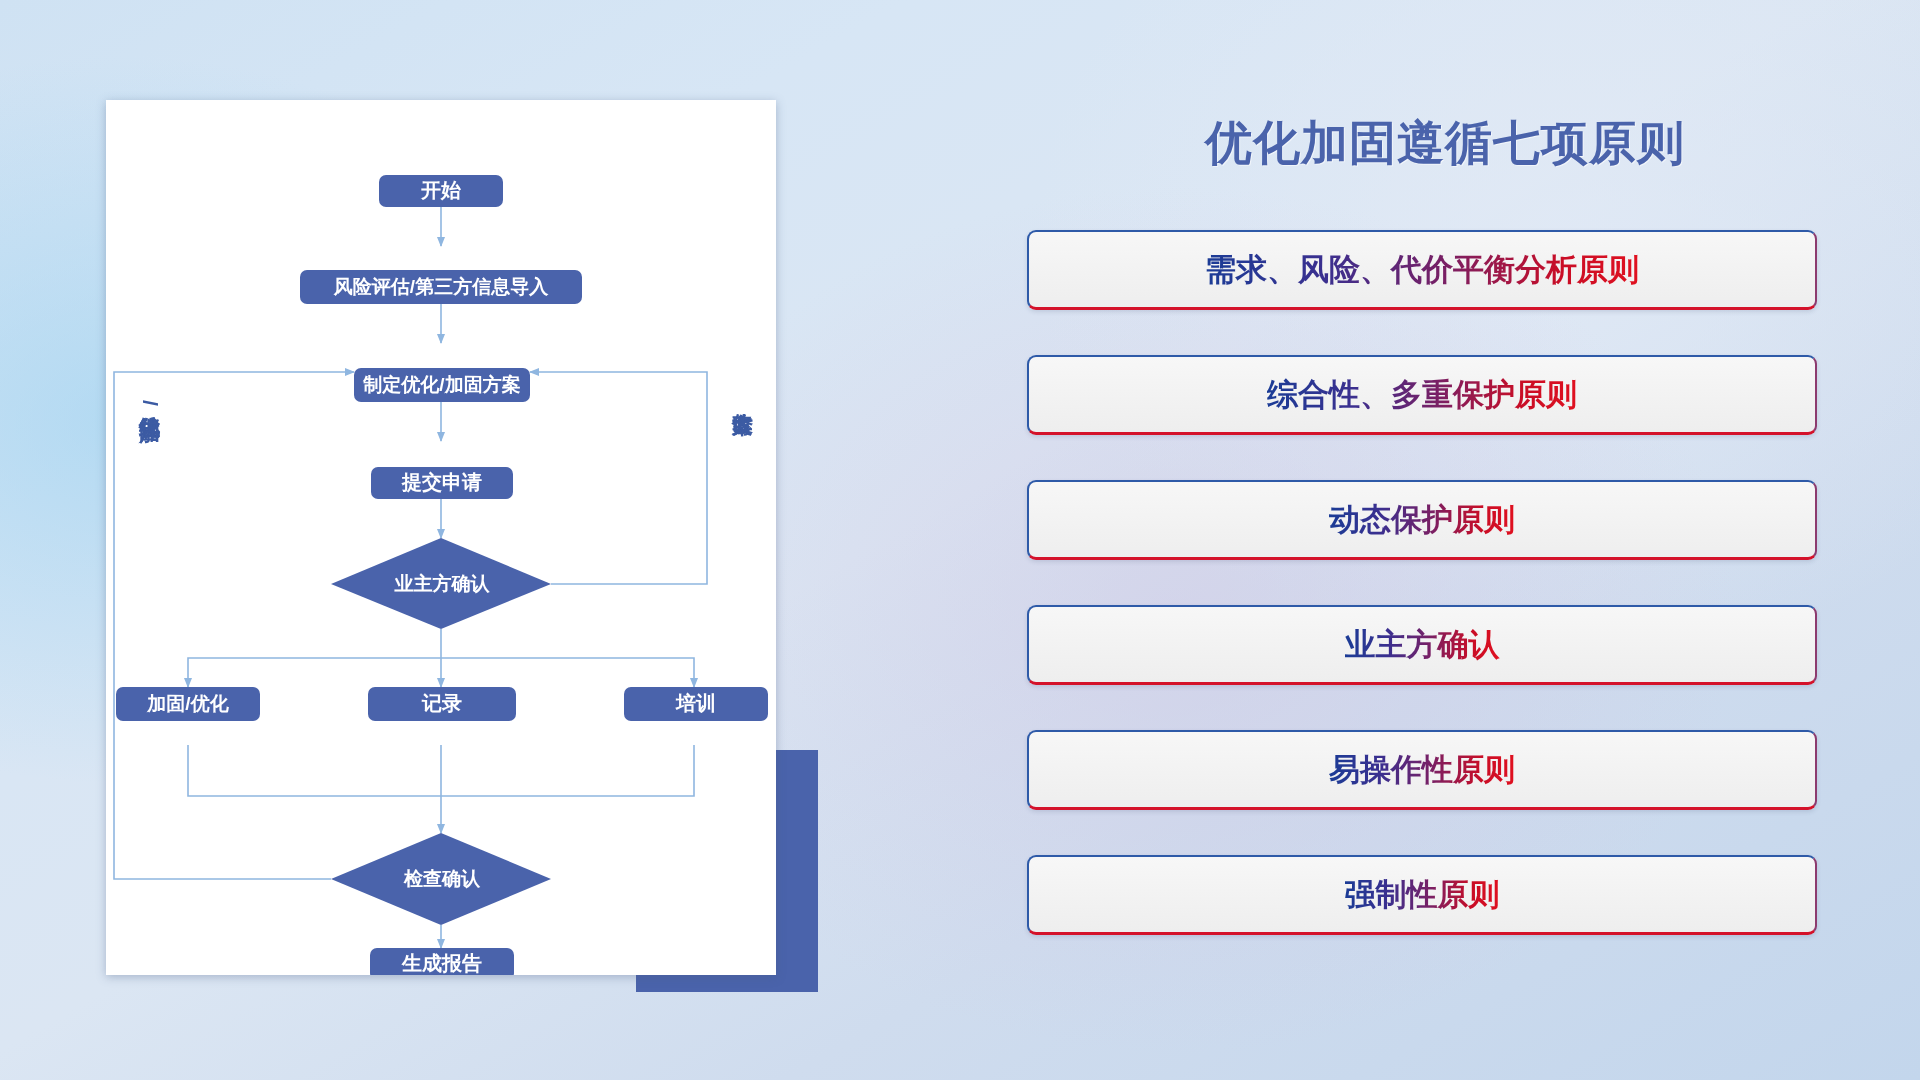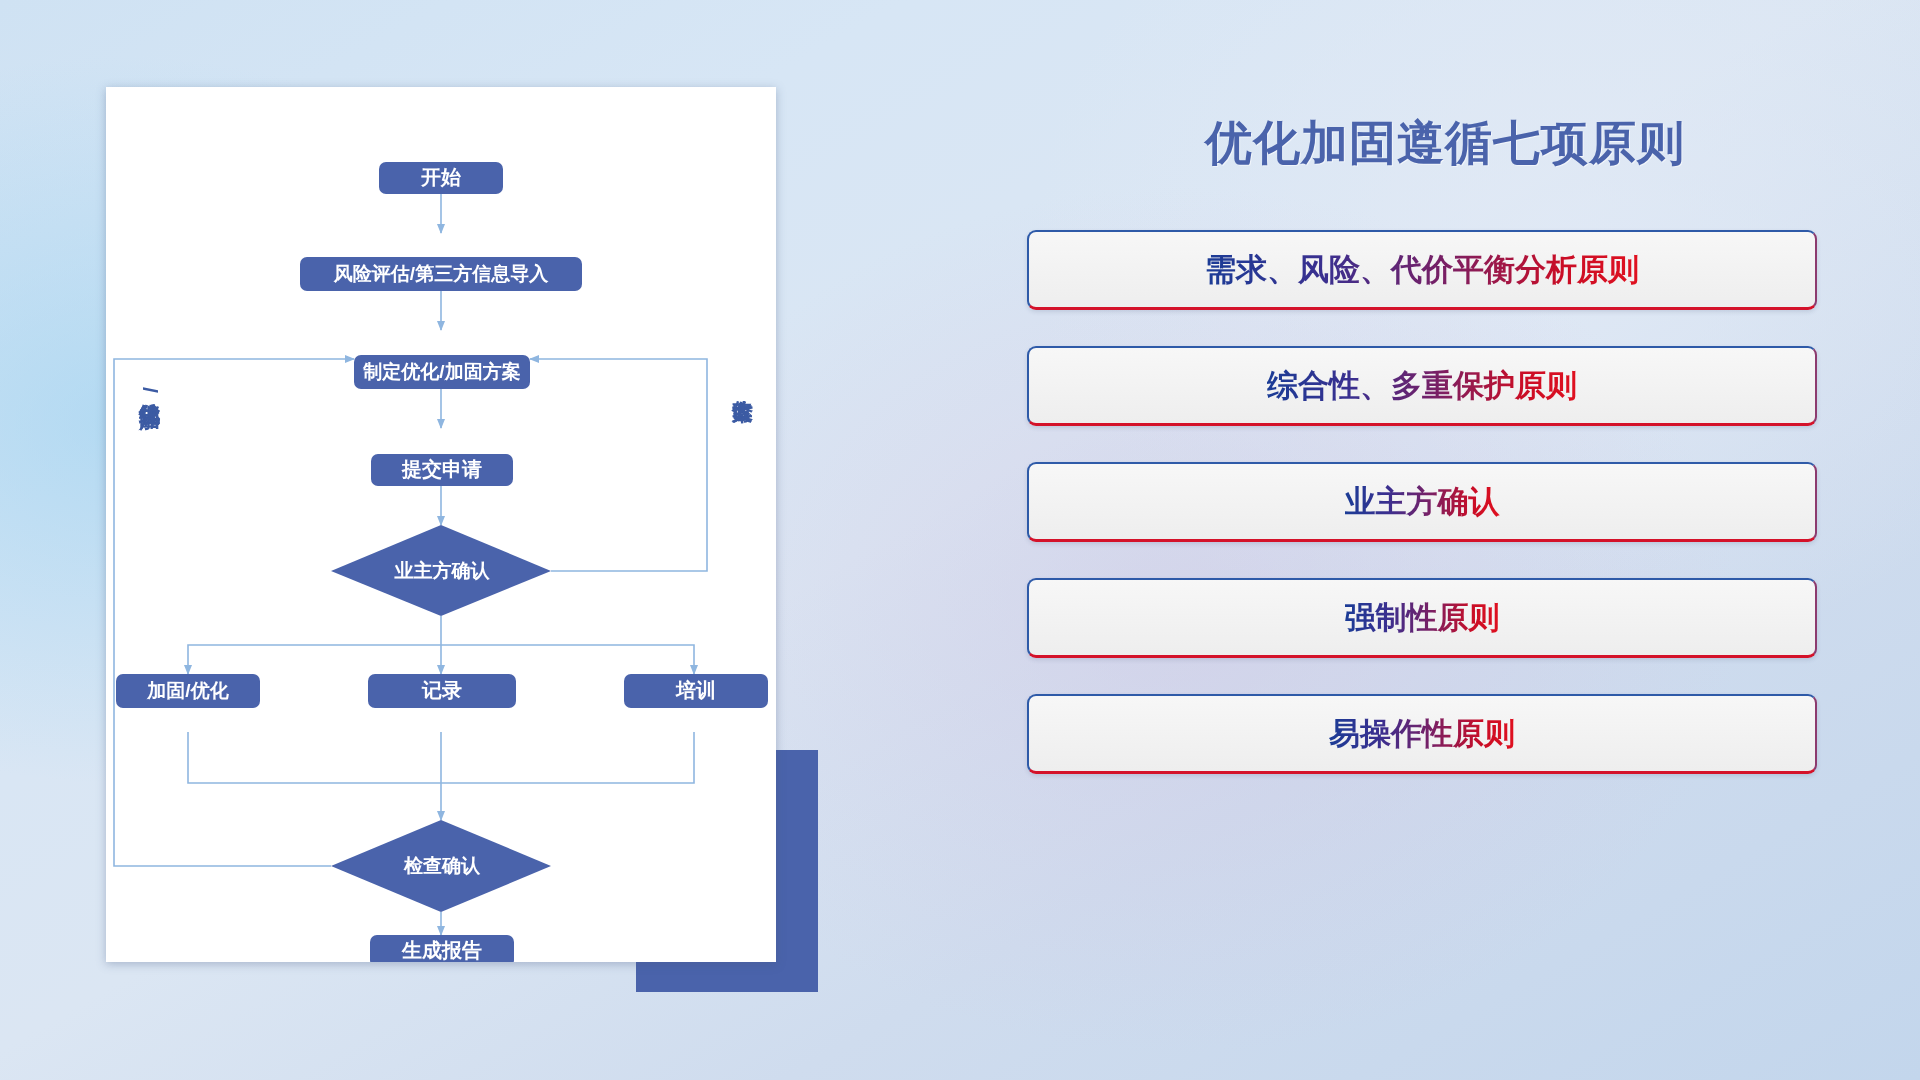--- a/index.html
+++ b/index.html
@@ -21,21 +21,21 @@
 
   
   #accent-block {
     position: absolute;
     left: 636px; top: 750px;
     width: 182px; height: 242px;
     background: #4a63ab;
   }
   #chart-card {
     position: absolute;
-    left: 106px; top: 87px;
+    left: 106px; top: 100px;
     width: 670px; height: 875px;
     background: #ffffff;
     box-shadow: 0 2px 9px rgba(70,90,130,0.35);
   }
   #chart-svg { position: absolute; left: 0; top: 0; }
 
   .fc-box-text {
     font-size: 20px; font-weight: bold; fill: #ffffff;
     dominant-baseline: middle; text-anchor: middle;
   }
@@ -64,21 +64,21 @@
     text-shadow: 1px 1px 0 rgba(255,255,255,0.55);
   }
   #cards {
     position: absolute;
     left: 17px; top: 230px;
     width: 790px;
   }
   .p-card {
     position: relative;
     height: 75px;
-    margin-bottom: 36px;
+    margin-bottom: 45px;
     border-radius: 9px;
     background: linear-gradient(180deg, #f7f7f7 0%, #f2f2f2 55%, #eeeeee 100%);
     border-top: 2px solid #2e5aa8;
     border-left: 2px solid #2e5aa8;
     border-right: 2px solid #8c3a6e;
     border-bottom: 3px solid #d4122a;
     box-shadow: 0 2px 4px rgba(60,80,120,0.16);
     display: flex;
     align-items: center;
     justify-content: center;
@@ -200,24 +200,27 @@
     <div id="panel-title">优化加固遵循七项原则</div>
 
     <div id="cards">
       <div class="p-card">
         <span class="p-label">需求、风险、代价平衡分析原则</span>
       </div>
       <div class="p-card">
         <span class="p-label">综合性、多重保护原则</span>
       </div>
       <div class="p-card">
+        <span class="p-label">动态保护原则</span>
+      </div>
+      <div class="p-card">
         <span class="p-label">业主方确认</span>
       </div>
       <div class="p-card">
+        <span class="p-label">易操作性原则</span>
+      </div>
+      <div class="p-card">
         <span class="p-label">强制性原则</span>
-      </div>
-      <div class="p-card">
-        <span class="p-label">易操作性原则</span>
       </div>
     </div>
   </div>
 
 </div>
 
 </body></html>

